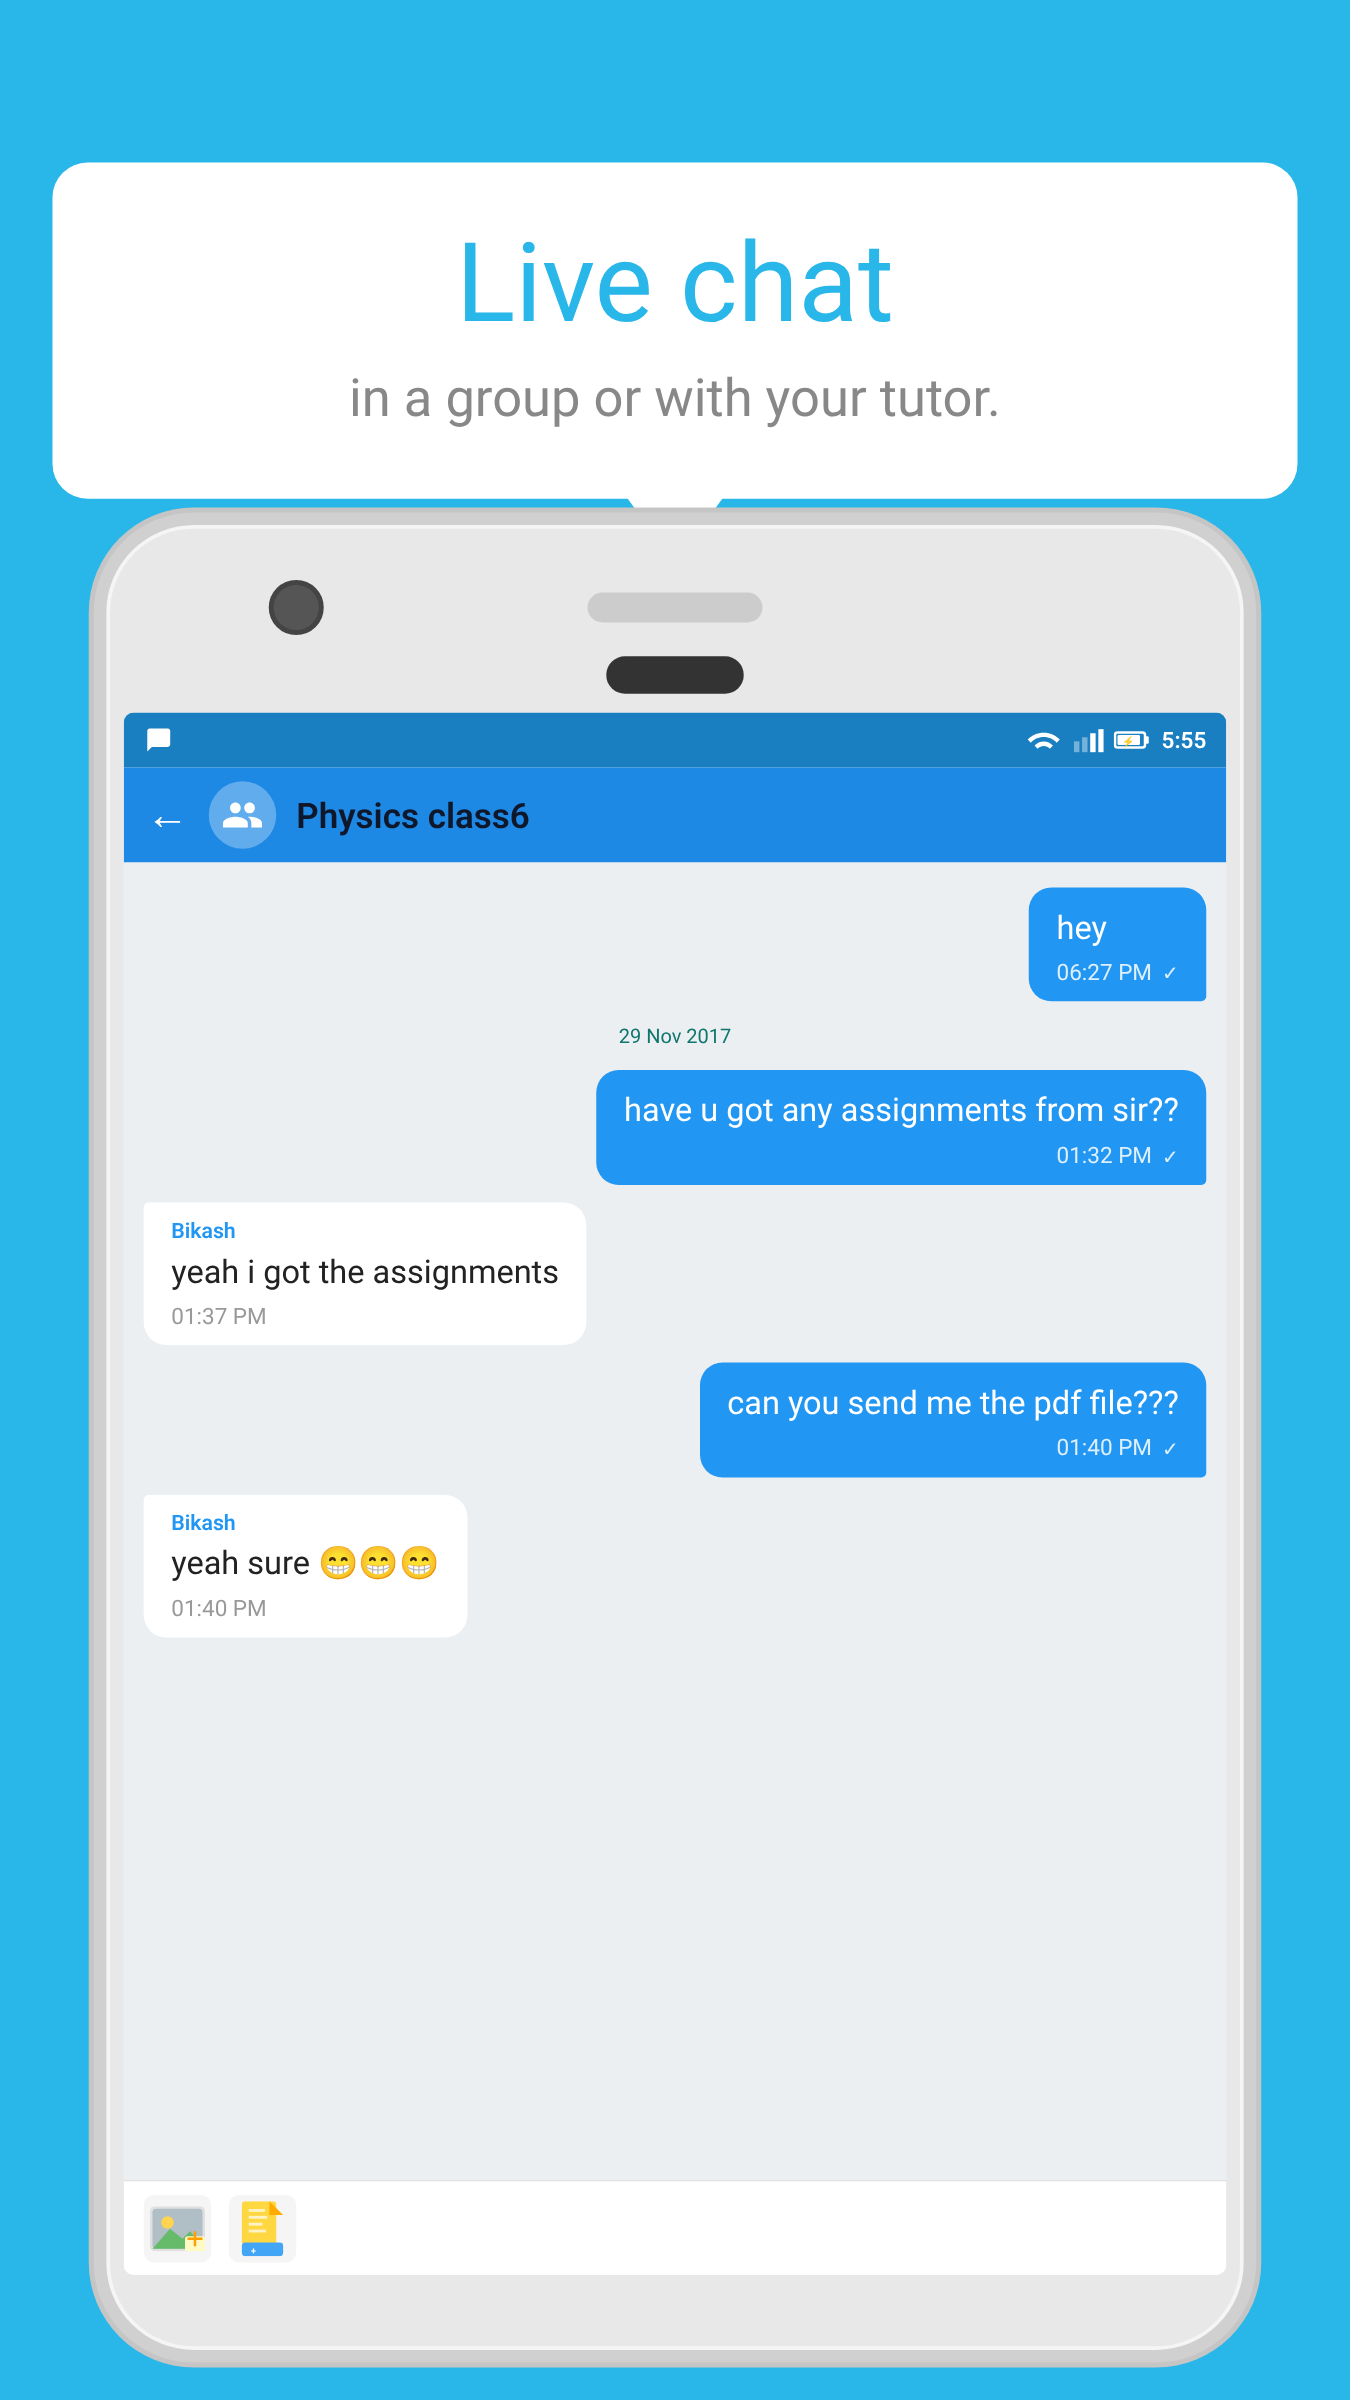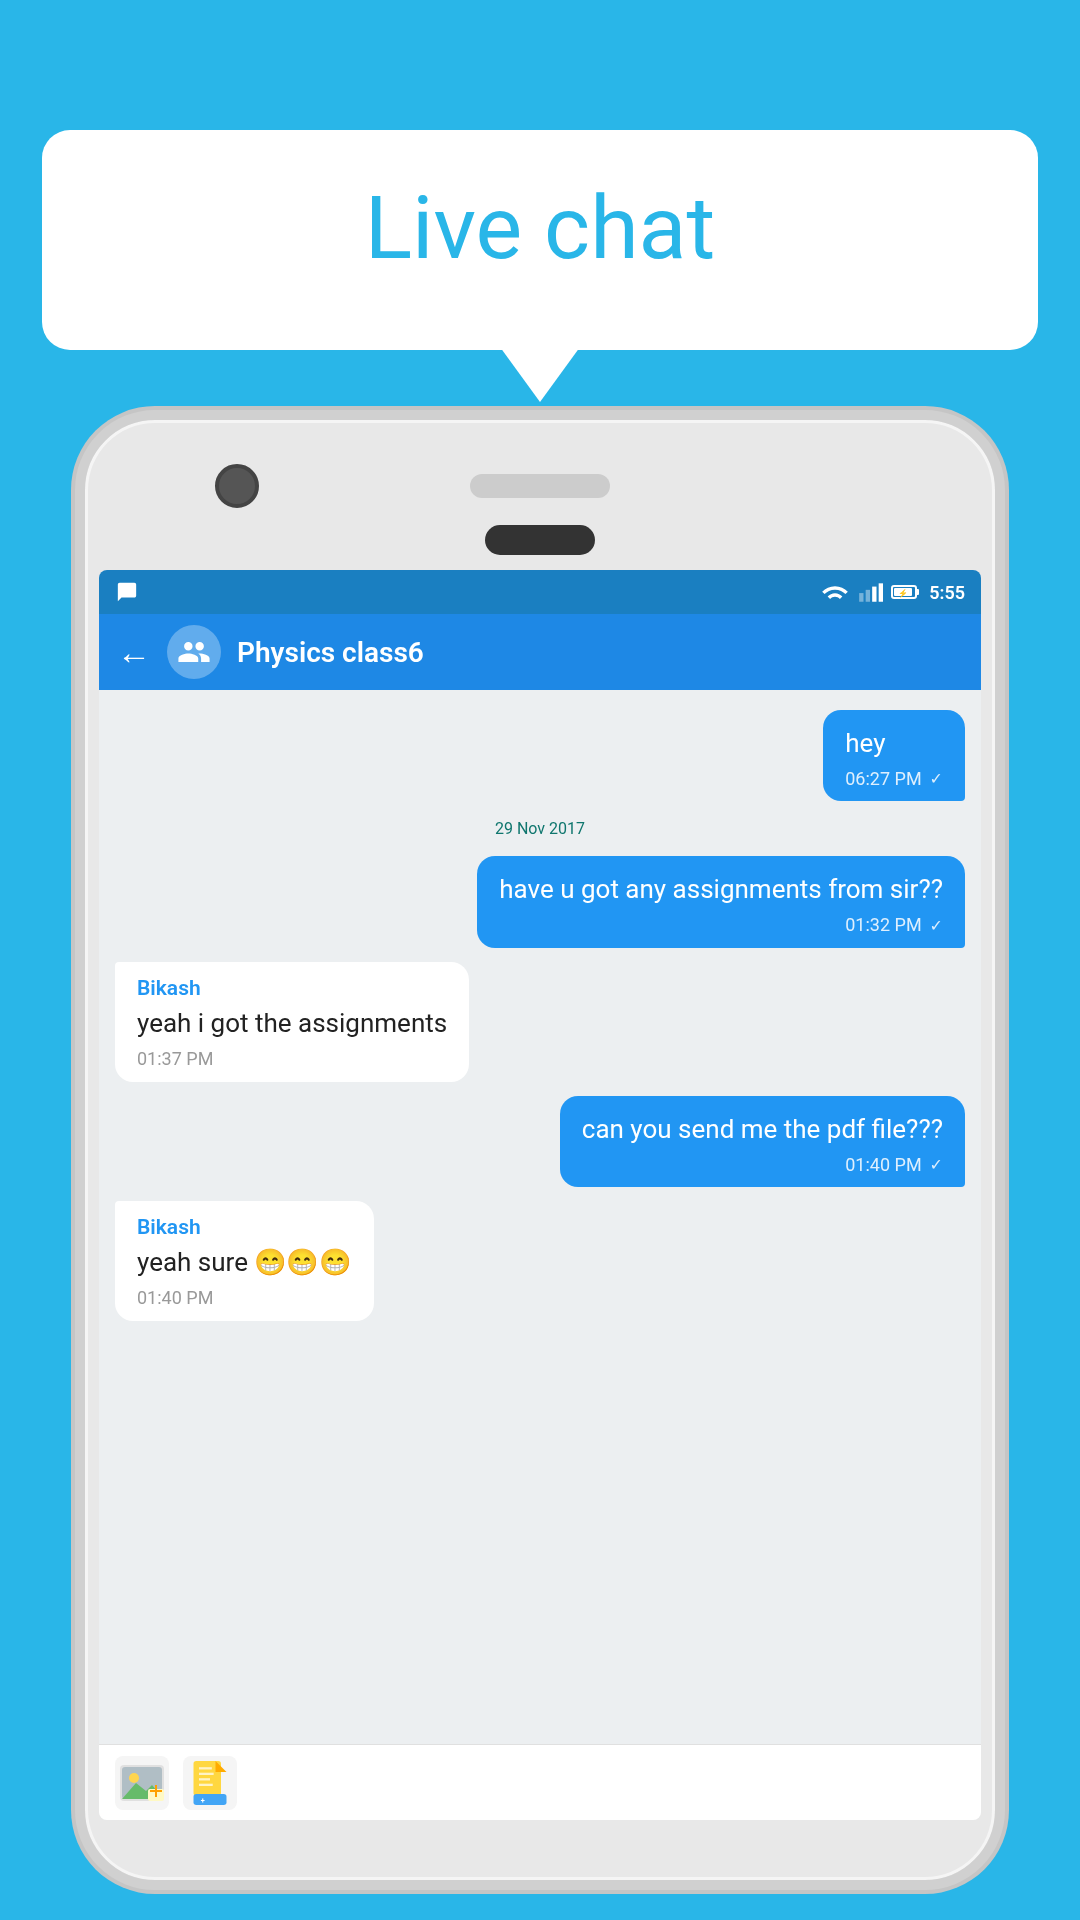--- a/index.html
+++ b/index.html
@@ -205,21 +205,21 @@
       display: flex;
       align-items: center;
       justify-content: center;
     }
     .group-icon-svg {
       fill: white;
       width: 34px;
       height: 34px;
     }
     .chat-title {
-      color: #ffffff;
+      color: #0f172a;
       font-size: 28px;
       font-weight: 600;
       flex: 1;
     }
 
     
     .chat-area {
       flex: 1;
       overflow: hidden;
       padding: 20px 16px;
@@ -255,21 +255,21 @@
       background: white;
       color: #222;
       border-radius: 4px 18px 18px 18px;
       padding: 12px 22px 10px;
       max-width: 75%;
       font-size: 26px;
       line-height: 1.35;
     }
     .msg-received .msg-sender {
       color: #2196f3;
-      font-size: 21px;
+      font-size: 17px;
       font-weight: 600;
       margin-bottom: 4px;
     }
     .msg-received .msg-meta {
       font-size: 18px;
       color: #999;
       margin-top: 6px;
     }
     .date-divider {
       text-align: center;
@@ -303,20 +303,21 @@
       overflow: hidden;
     }
   </style>
 </head>
 <body>
 
 <div style="position:absolute;inset:0;background:#29b6e8;"></div>
 
 <div class="speech-bubble">
   <div class="bubble-title">Live chat</div>
+  <div class="bubble-subtitle">in a group or with your tutor.</div>
 </div>
 
 <div class="phone-frame">
 
   <div class="phone-camera"></div>
   <div class="phone-speaker"></div>
   <div class="phone-earpiece"></div>
   <div class="btn-side-right"></div>
   <div class="btn-side-left-top"></div>
   <div class="btn-side-left-mid"></div>

